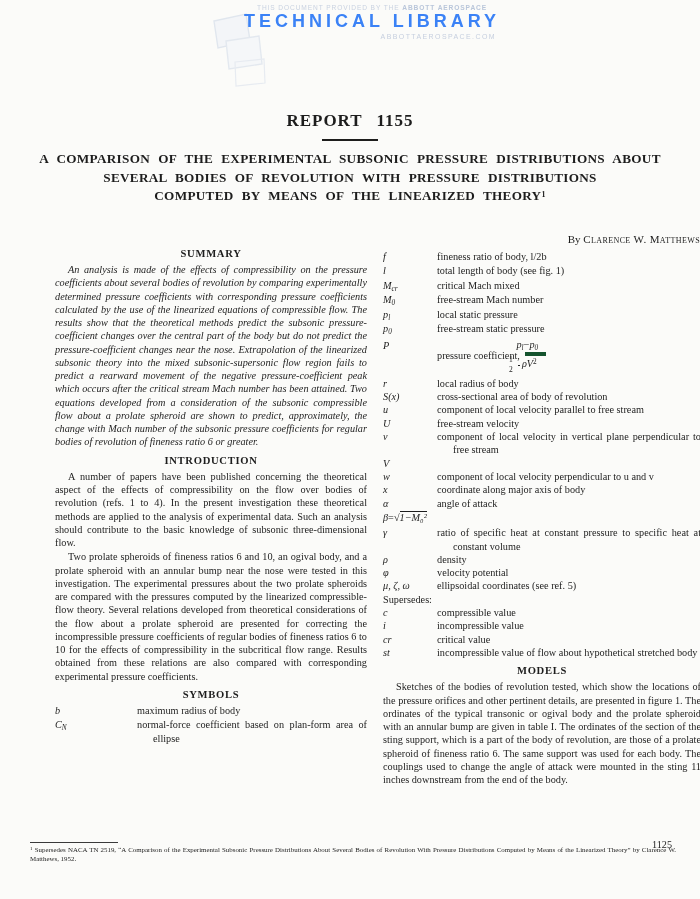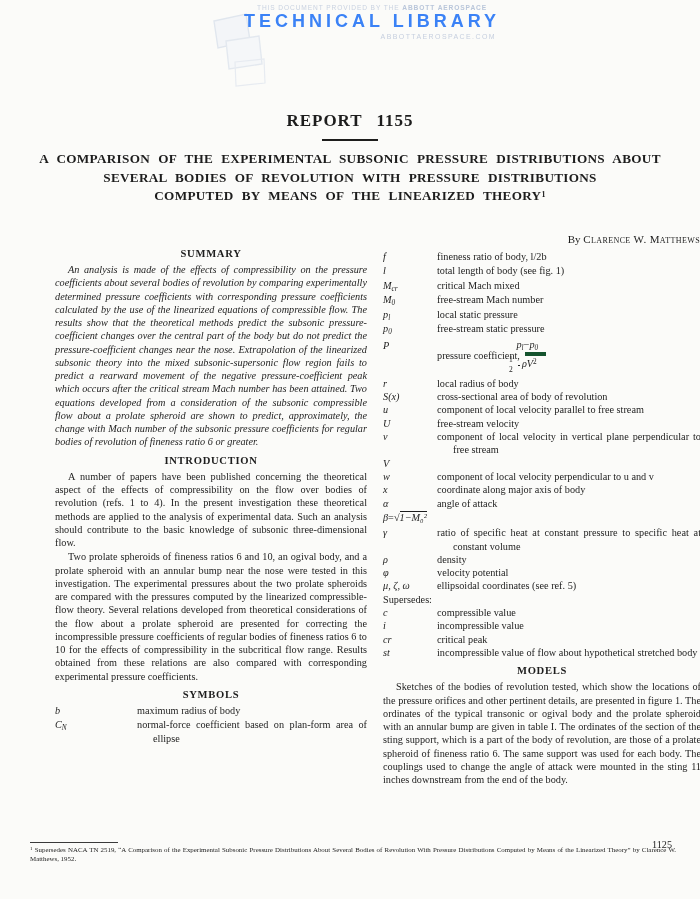--- a/index.html
+++ b/index.html
@@ -226,21 +226,21 @@
         <div class="drow">
           <span class="dsym"><i>c</i></span>
           <span class="ddef">compressible value</span>
         </div>
         <div class="drow">
           <span class="dsym"><i>i</i></span>
           <span class="ddef">incompressible value</span>
         </div>
         <div class="drow">
           <span class="dsym"><i>cr</i></span>
-          <span class="ddef">critical peak</span>
+          <span class="ddef">critical value</span>
         </div>
         <div class="drow">
           <span class="dsym"><i>st</i></span>
           <span class="ddef">incompressible value of flow about hypothetical stretched body</span>
         </div>
       </div>
 
       <div class="sect-heading">MODELS</div>
       <p class="body">Sketches of the bodies of revolution tested, which show the locations of the pressure orifices and other pertinent details, are presented in figure 1.  The ordinates of the typical transonic or ogival body and the prolate spheroid with an annular bump are given in table I.  The ordinates of the section of the sting support, which is a part of the body of revolution, are those of a prolate spheroid of fineness ratio 6.  The same support was used for each body.  The couplings used to change the angle of attack were mounted in the sting 11 inches downstream from the end of the body.</p>
     </div>

